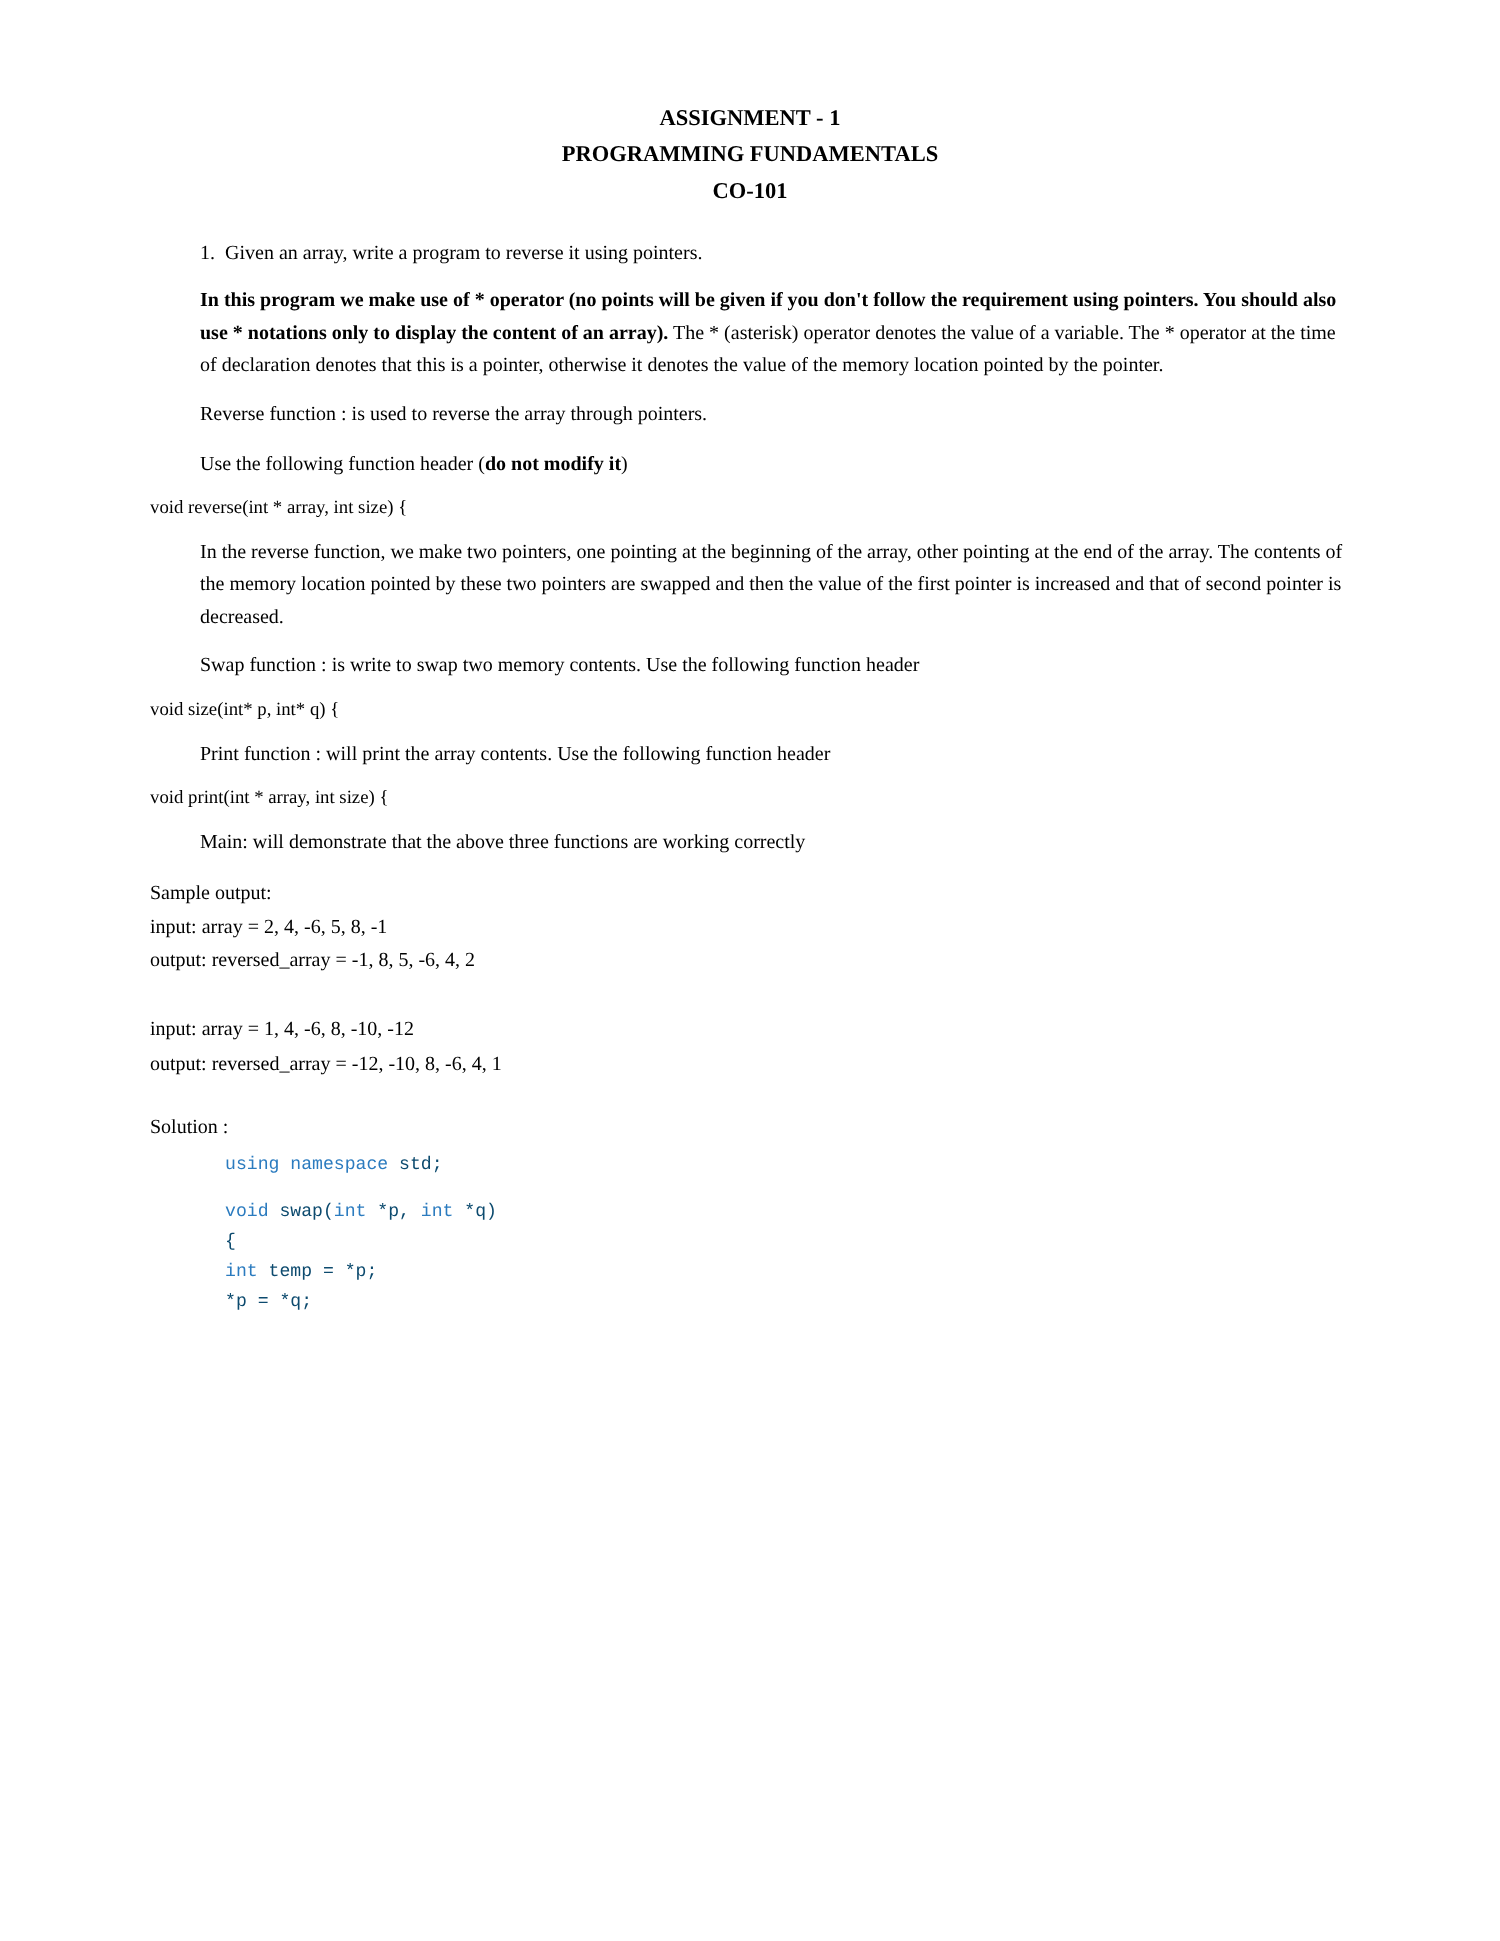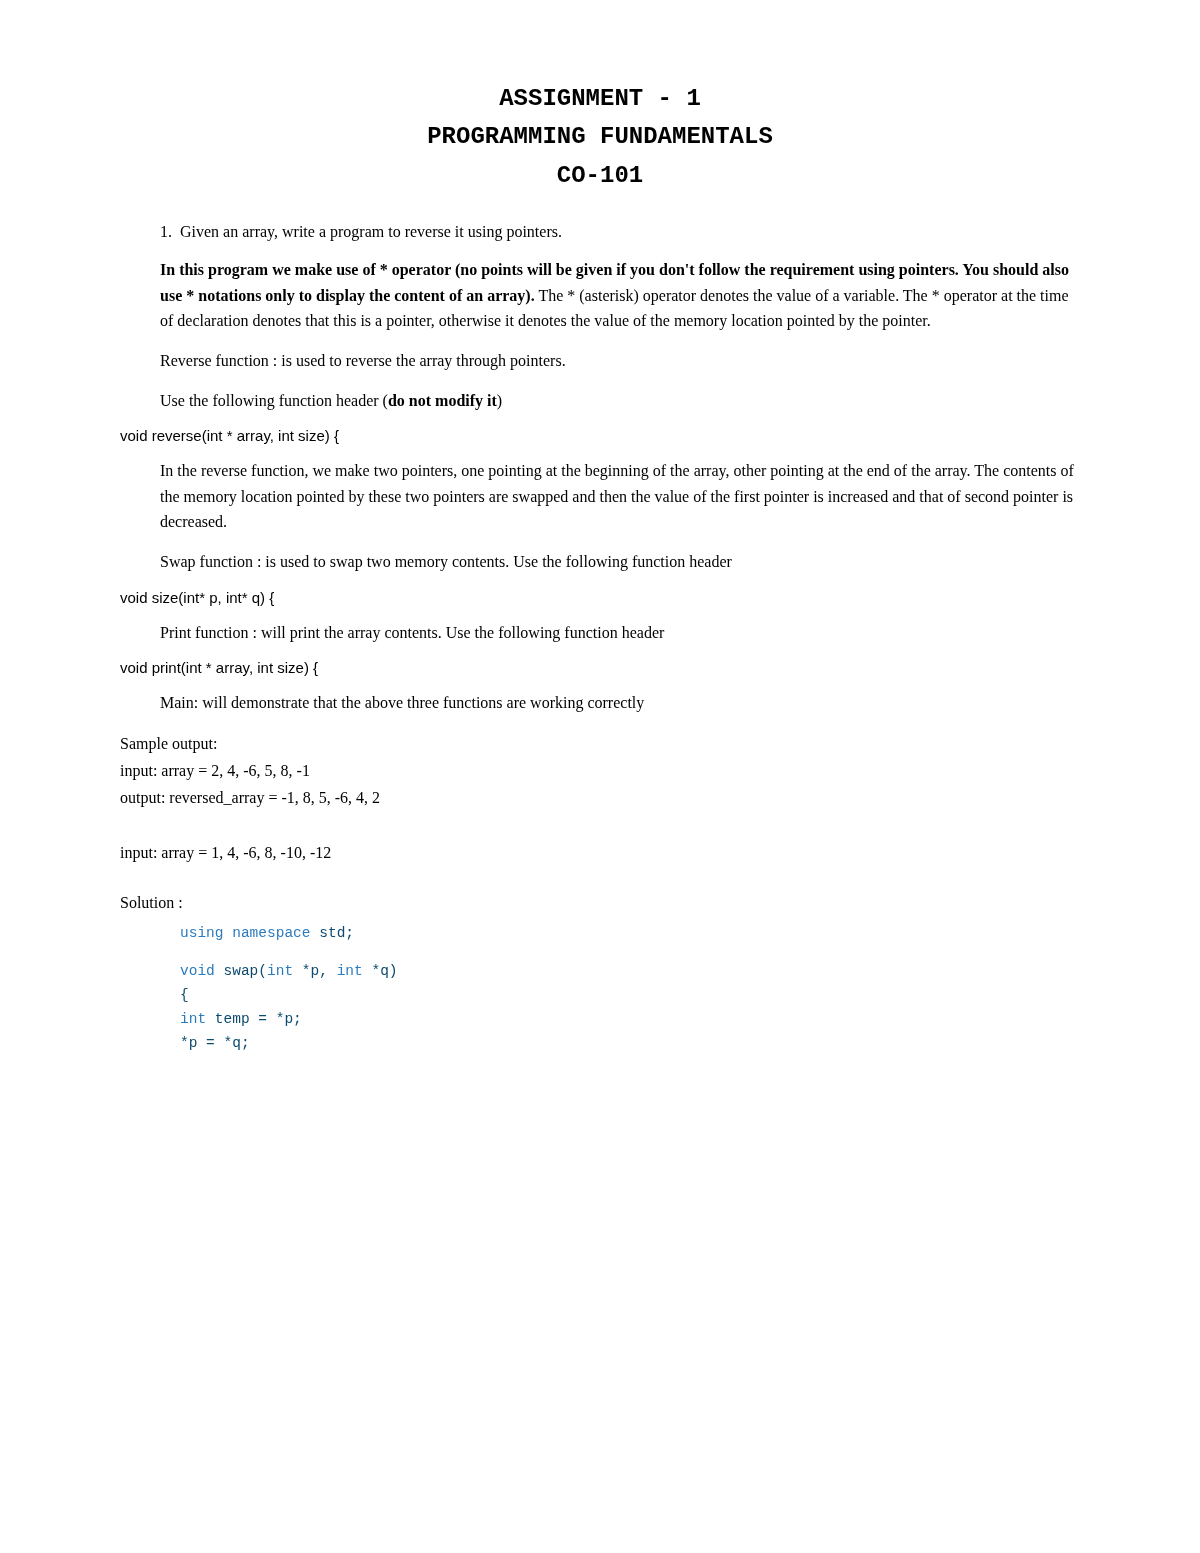--- a/index.html
+++ b/index.html
@@ -17,23 +17,23 @@
       min-height: 1553px;
       padding: 80px 120px;
     }
 
     .page-header {
       text-align: center;
       margin-bottom: 28px;
     }
 
     .page-header h1 {
-      font-size: 24px;
+      font-size: 18px;
       font-weight: bold;
-      font-family: Liberation Mono, monospace;
+      font-family: Liberation Serif, serif;
       line-height: 1.6;
     }
 
     .numbered-item {
       margin-left: 40px;
       margin-bottom: 16px;
       font-size: 16px;
     }
 
     .section-block {
@@ -42,21 +42,21 @@
       font-size: 16px;
       line-height: 1.6;
     }
 
     .bold-only {
       font-weight: bold;
       text-align: right;
     }
 
     .function-header {
-      font-family: Liberation Sans, sans-serif;
+      font-family: Liberation Serif, serif;
       font-size: 15px;
       margin-left: 0px;
       margin-bottom: 14px;
       color: #000;
     }
 
     .sample-output-block {
       margin-left: 0px;
       margin-bottom: 14px;
       font-size: 16px;
@@ -121,21 +121,21 @@
 
 <div class="function-header">
   <span>void reverse(int * array, int size) {</span>
 </div>
 
 <div class="section-block">
   <span>In the reverse function, we make two pointers, one pointing at the beginning of the array, other pointing at the end of the array. The contents of the memory location pointed by these two pointers are swapped and then the value of the first pointer is increased and that of second pointer is decreased.</span>
 </div>
 
 <div class="section-block">
-  <span>Swap function : is used to swap two memory contents. Use the following function header</span>
+  <span>Swap function : is write to swap two memory contents. Use the following function header</span>
 </div>
 
 <div class="function-header">
   <span>void size(int* p, int* q) {</span>
 </div>
 
 <div class="section-block">
   <span>Print function : will print the array contents. Use the following function header</span>
 </div>
 
@@ -150,20 +150,21 @@
 <div class="sample-output-block">
   <div>Sample output:</div>
   <div>input: array = 2, 4, -6, 5, 8, -1</div>
   <div>output: reversed_array = -1, 8, 5, -6, 4, 2</div>
 </div>
 
 <div class="spacer"></div>
 
 <div class="sample-output-block">
   <div>input: array = 1, 4, -6, 8, -10, -12</div>
+  <div>output: reversed_array = -12, -10, 8, -6, 4, 1</div>
 </div>
 
 <div class="spacer"></div>
 
 <div class="solution-label">
   <span>Solution :</span>
 </div>
 
 <div class="code-block">
   <div>

